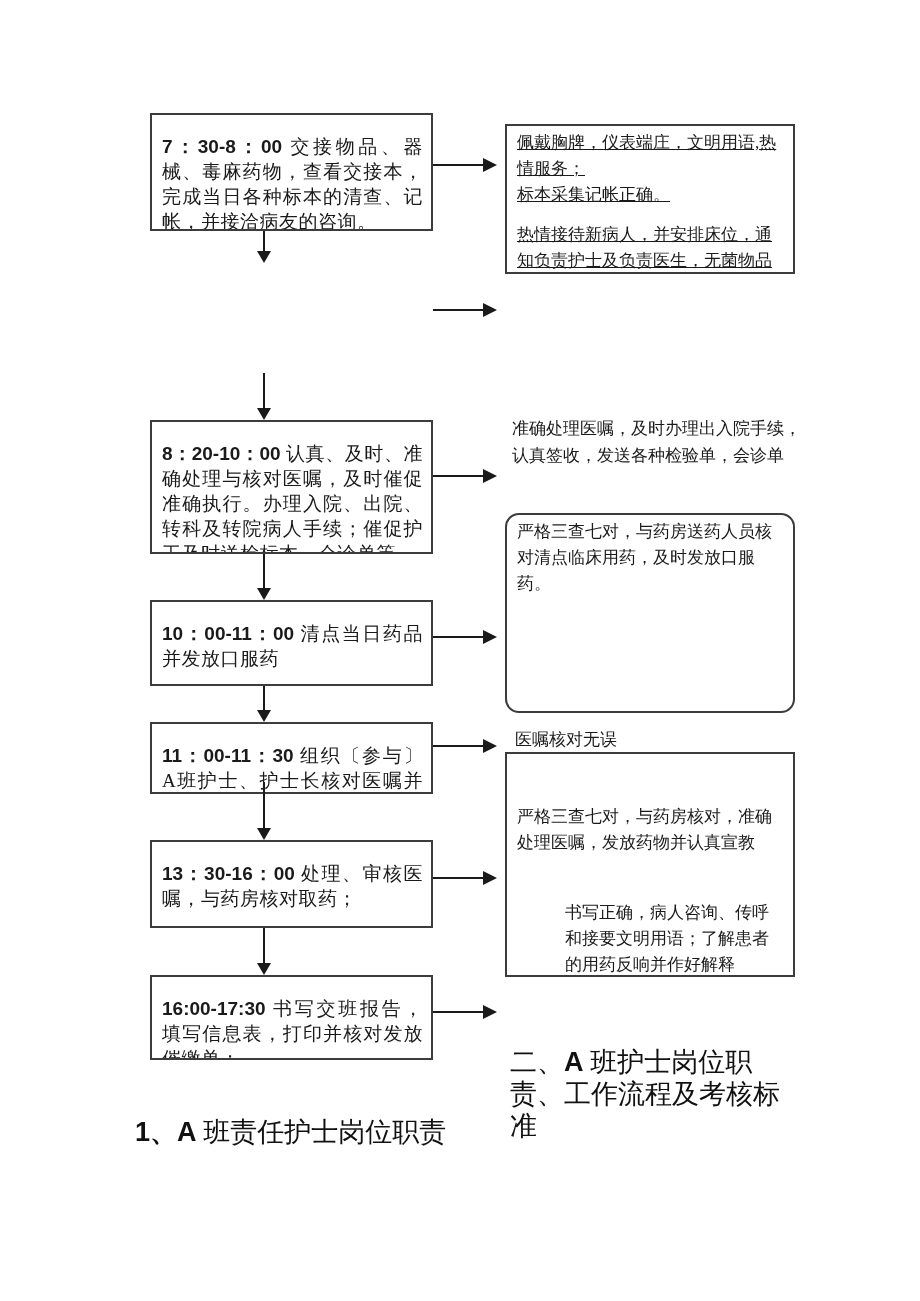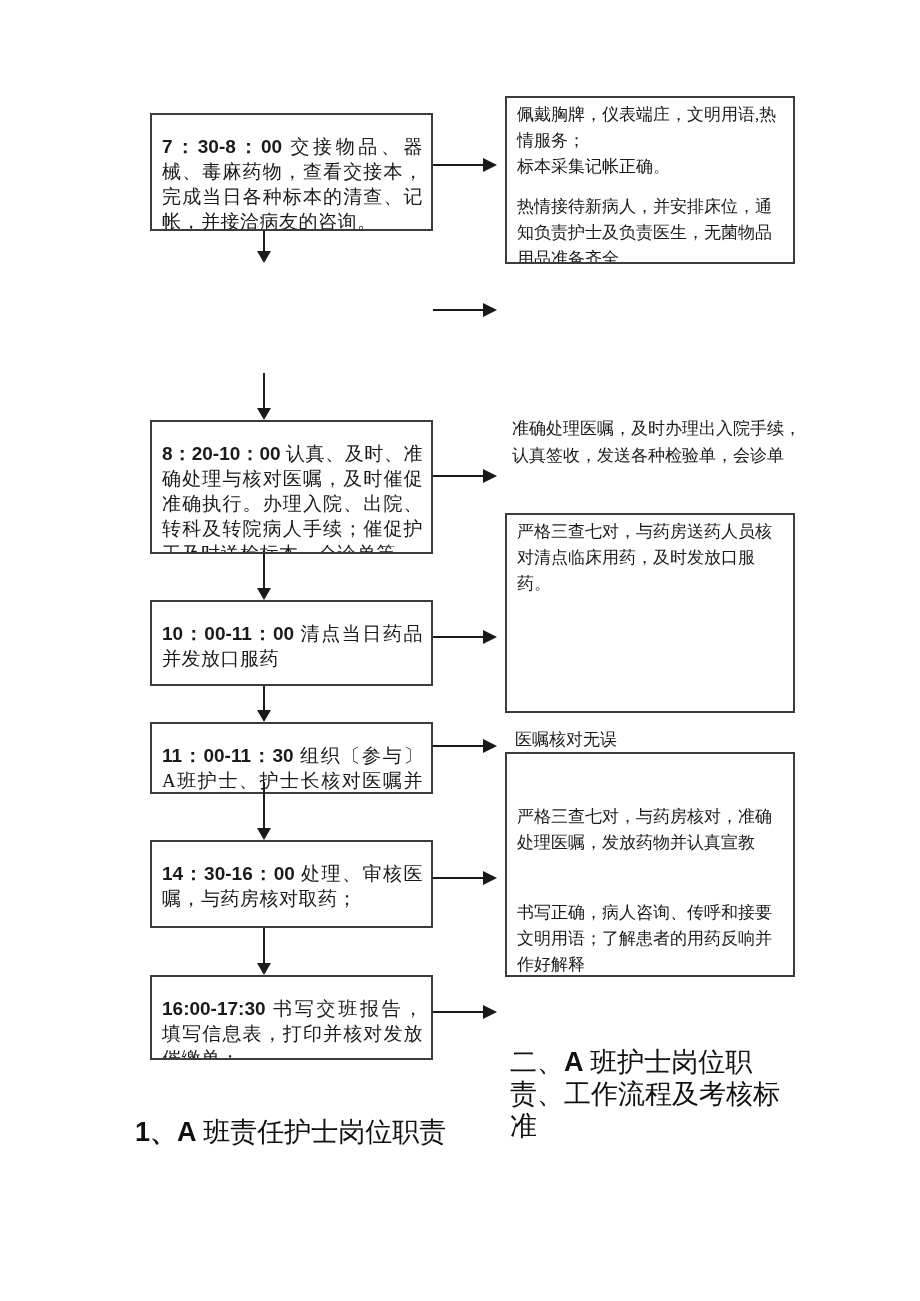--- a/index.html
+++ b/index.html
@@ -36,43 +36,43 @@
   <div class="fbox lbox" style="top:420px;height:134px;">
     <span class="time">8：20-10：00 </span><span>认真、及时、准确处理与核对医嘱，及时催促准确执行。办理入院、出院、转科及转院病人手续；催促护工及时送检标本、会诊单等</span>
   </div>
   <div class="fbox lbox" style="top:600px;height:86px;">
     <span class="time">10：00-11：00 </span><span>清点当日药品并发放口服药</span>
   </div>
   <div class="fbox lbox" style="top:722px;height:72px;">
     <span class="time">11：00-11：30 </span><span>组织〔参与〕A班护士、护士长核对医嘱并登记</span>
   </div>
   <div class="fbox lbox" style="top:840px;height:88px;">
-    <span class="time">14：30-16：00 </span><span>处理、审核医嘱，与药房核对取药；</span>
+    <span class="time">13：30-16：00 </span><span>处理、审核医嘱，与药房核对取药；</span>
   </div>
   <div class="fbox lbox" style="top:975px;height:85px;">
     <span class="time">16:00-17:30 </span><span>书写交班报告，填写信息表，打印并核对发放催缴单；</span>
   </div>
 
-  <div class="fbox rbox" style="top:96px;height:168px;">
+  <div class="fbox rbox" style="top:124px;height:150px;text-decoration:underline;">
     <p>佩戴胸牌，仪表端庄，文明用语,热情服务；</p>
     <p>标本采集记帐正确。</p>
     <p style="margin-top:14px;">热情接待新病人，并安排床位，通知负责护士及负责医生，无菌物品用品准备齐全</p>
   </div>
 
   <div class="rtext" style="top:415px;">准确处理医嘱，及时办理出入院手续，认真签收，发送各种检验单，会诊单</div>
 
-  <div class="fbox rbox" style="top:513px;height:200px;">
+  <div class="fbox rbox" style="top:513px;height:200px;border-radius:14px;">
     <p>严格三查七对，与药房送药人员核对清点临床用药，及时发放口服药。</p>
   </div>
 
   <div class="rtext" style="top:726px;left:515px;">医嘱核对无误</div>
 
   <div class="fbox rbox" style="top:752px;height:225px;padding-top:50px;">
     <p>严格三查七对，与药房核对，准确处理医嘱，发放药物并认真宣教</p>
-    <p style="margin-top:44px;">书写正确，病人咨询、传呼和接要文明用语；了解患者的用药反响并作好解释</p>
+    <p style="margin-top:44px;margin-left:48px;">书写正确，病人咨询、传呼和接要文明用语；了解患者的用药反响并作好解释</p>
   </div>
 
   <div class="h-arrow" style="top:158px;">
       <div class="h-line"></div>
       <div class="h-head"></div>
     </div>
   <div class="h-arrow" style="top:303px;">
       <div class="h-line"></div>
       <div class="h-head"></div>
     </div>

